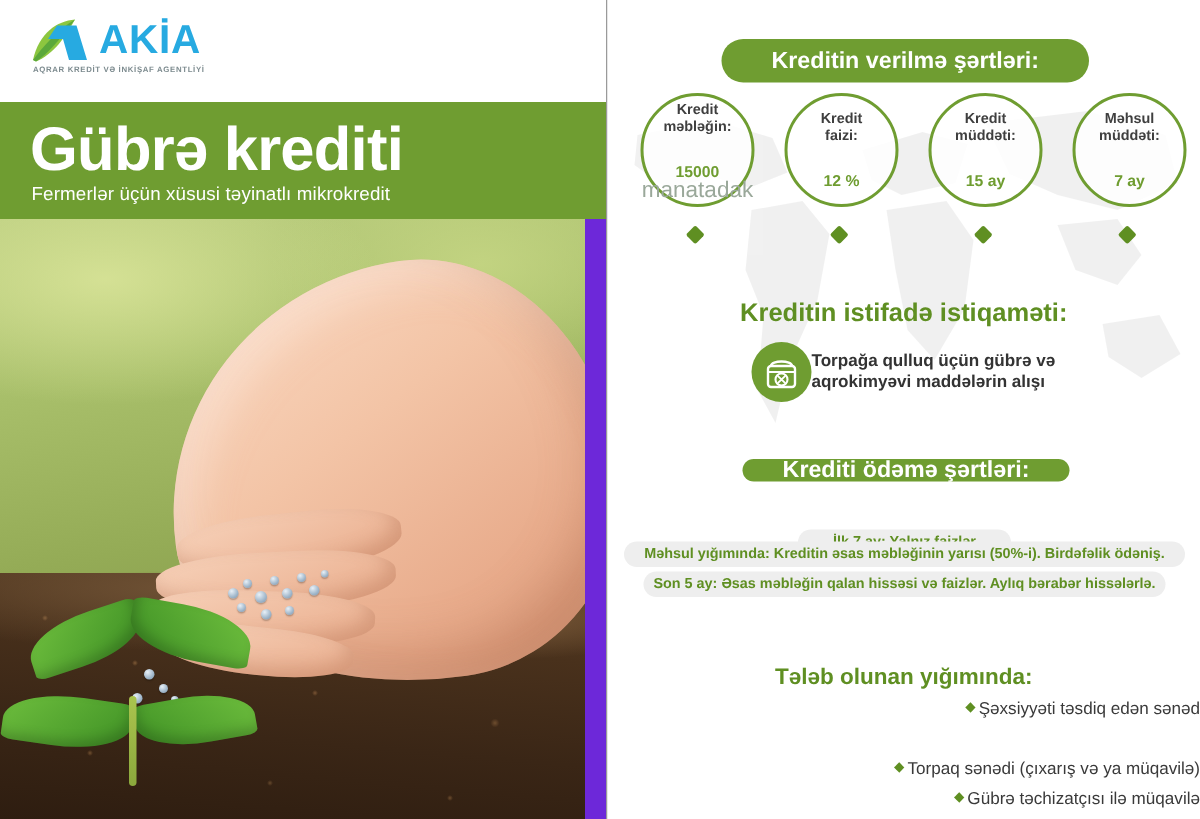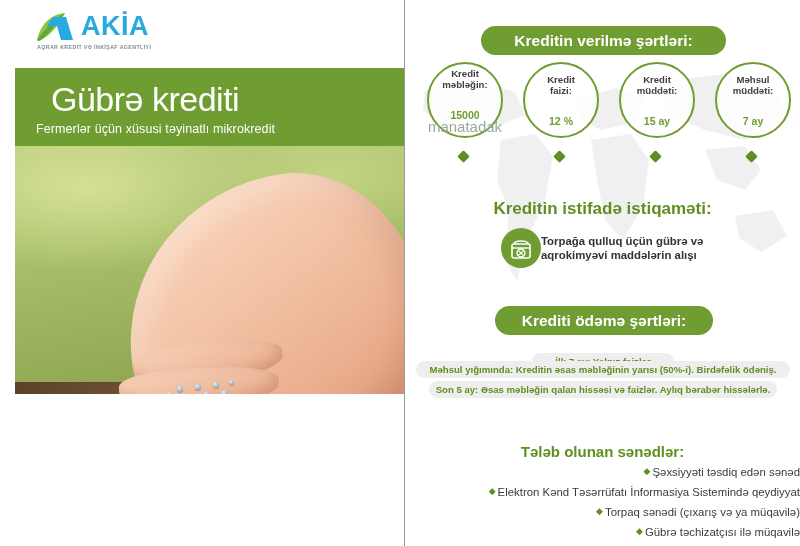--- a/index.html
+++ b/index.html
@@ -1,28 +1,28 @@
 <!DOCTYPE html>
 <html><head>
 <meta charset="utf-8">
 <style>
   html,body{margin:0;padding:0;background:#fff;}
   body{width:800px;height:546px;font-family:"Liberation Sans",sans-serif;overflow:hidden;}
   .page{position:relative;width:800px;height:546px;background:#ffffff;}
 
   
-  .left{position:absolute;left:0;top:0;width:404px;height:394px;background:#14532d;overflow:hidden;margin-left:15px;}
+  .left{position:absolute;left:0;top:0;width:404px;height:546px;background:#6d28d9;overflow:hidden;}
   .logo-area{position:absolute;left:0;top:0;width:404px;height:68px;background:#fff;}
   .logo{position:absolute;left:18px;top:10px;display:flex;align-items:flex-start;}
   .logo-mark{position:relative;width:44px;height:34px;}
   .logo-text{margin-left:4px;font-size:27px;font-weight:700;color:#27aae1;letter-spacing:.5px;line-height:32px;font-family:"Liberation Sans",sans-serif;}
   .logo-tag{position:absolute;left:22px;top:44px;font-size:5.2px;letter-spacing:.45px;color:#7d8b8f;font-weight:700;white-space:nowrap;}
 
   .titleband{position:absolute;left:0;top:68px;width:404px;height:78px;background:#6f9d31;}
-  .title{position:absolute;left:36px;top:78px;font-size:34px;font-weight:400;color:#ffffff;letter-spacing:-0.5px;line-height:42px;}
+  .title{position:absolute;left:20px;top:78px;font-size:41px;font-weight:700;color:#ffffff;letter-spacing:-0.5px;line-height:42px;}
   .subtitle{position:absolute;left:21px;top:122px;font-size:12.5px;color:#ffffff;letter-spacing:.1px;}
 
   .photo{position:absolute;left:0;top:146px;width:390px;height:400px;overflow:hidden;background:#8aa04a;}
   .sky{position:absolute;left:0;top:0;width:390px;height:270px;
        background:
          radial-gradient(ellipse 260px 120px at 70px 40px, rgba(214,226,150,.95), rgba(160,186,96,0) 70%),
          radial-gradient(ellipse 200px 110px at 320px 30px, rgba(198,214,132,.85), rgba(160,186,96,0) 70%),
          linear-gradient(170deg,#b9cc7e 0%,#a8bf6a 35%,#94ab56 70%,#85994a 100%);
        filter:blur(0.2px);}
   .soil{position:absolute;left:0;top:236px;width:390px;height:164px;
@@ -63,21 +63,21 @@
   .granule{position:absolute;border-radius:50%;background:radial-gradient(circle at 35% 30%,#e8f0f7,#9fb6ca 60%,#7d93a8);box-shadow:0 1px 1px rgba(0,0,0,.25);}
   .pellet-pile{position:absolute;left:150px;top:232px;width:80px;height:40px;}
 
   
   .divider{position:absolute;left:404px;top:0;width:1px;height:546px;background:#9a9a9a;}
   .right{position:absolute;left:405px;top:0;width:395px;height:546px;background:#ffffff;overflow:hidden;}
   .worldmap{position:absolute;left:0;top:30px;width:395px;height:300px;opacity:.5;}
   .pill{position:absolute;background:#6f9d31;border-radius:18px;color:#fff;font-weight:700;text-align:center;
         display:flex;align-items:center;justify-content:center;}
   .pill1{left:76px;top:26px;width:245px;height:29px;font-size:15.5px;}
-  .pill2{left:90px;top:306px;width:218px;height:29px;font-size:15.5px;}
+  .pill2{left:90px;top:306px;width:218px;height:15px;font-size:15.5px;}
 
   .circle{position:absolute;width:72px;height:72px;border-radius:50%;border:2.5px solid #6f9d31;background:rgba(255,255,255,.82);
           display:flex;flex-direction:column;align-items:center;justify-content:center;text-align:center;}
   .c-label{font-size:9.6px;font-weight:700;color:#3f3f3f;line-height:11.5px;}
   .c-value{margin-top:18px;font-size:10.5px;font-weight:700;color:#6f9d31;line-height:12px;}
   .c-value .sub{display:block;font-weight:400;color:#9aa89a;font-size:15px;}
   .c1{left:22px;top:62px;}
   .c2{left:118px;top:62px;}
   .c3{left:214px;top:62px;}
   .c4{left:310px;top:62px;}
@@ -243,19 +243,18 @@
         <span>Torpağa qulluq üçün gübrə və</span><br>
         <span>aqrokimyəvi maddələrin alışı</span>
       </div>
     </div>
 
     <div class="pill pill2">Krediti ödəmə şərtləri:</div>
     <div class="paypill pp1">İlk 7 ay: Yalnız faizlər</div>
     <div class="paypill pp2">Məhsul yığımında: Kreditin əsas məbləğinin yarısı (50%-i). Birdəfəlik ödəniş.</div>
     <div class="paypill pp3">Son 5 ay: Əsas məbləğin qalan hissəsi və faizlər. Aylıq bərabər hissələrlə.</div>
 
-    <div class="docs-head">Tələb olunan sənədlər:</div>
+    <div class="docs-head">Tələb olunan yığımında:</div>
     <div class="doc-item di0"><span class="bullet">◆</span><span>Şəxsiyyəti təsdiq edən sənəd</span></div>
-    <div class="doc-item di1"><span class="bullet">◆</span><span>Elektron Kənd Təsərrüfatı İnformasiya Sistemində qeydiyyat</span></div>
     <div class="doc-item di3"><span class="bullet">◆</span><span>Gübrə təchizatçısı ilə müqavilə</span></div>
     <div class="doc-item di2"><span class="bullet">◆</span><span>Torpaq sənədi (çıxarış və ya müqavilə)</span></div>
   </div>
 </div>
 
 </body></html>

